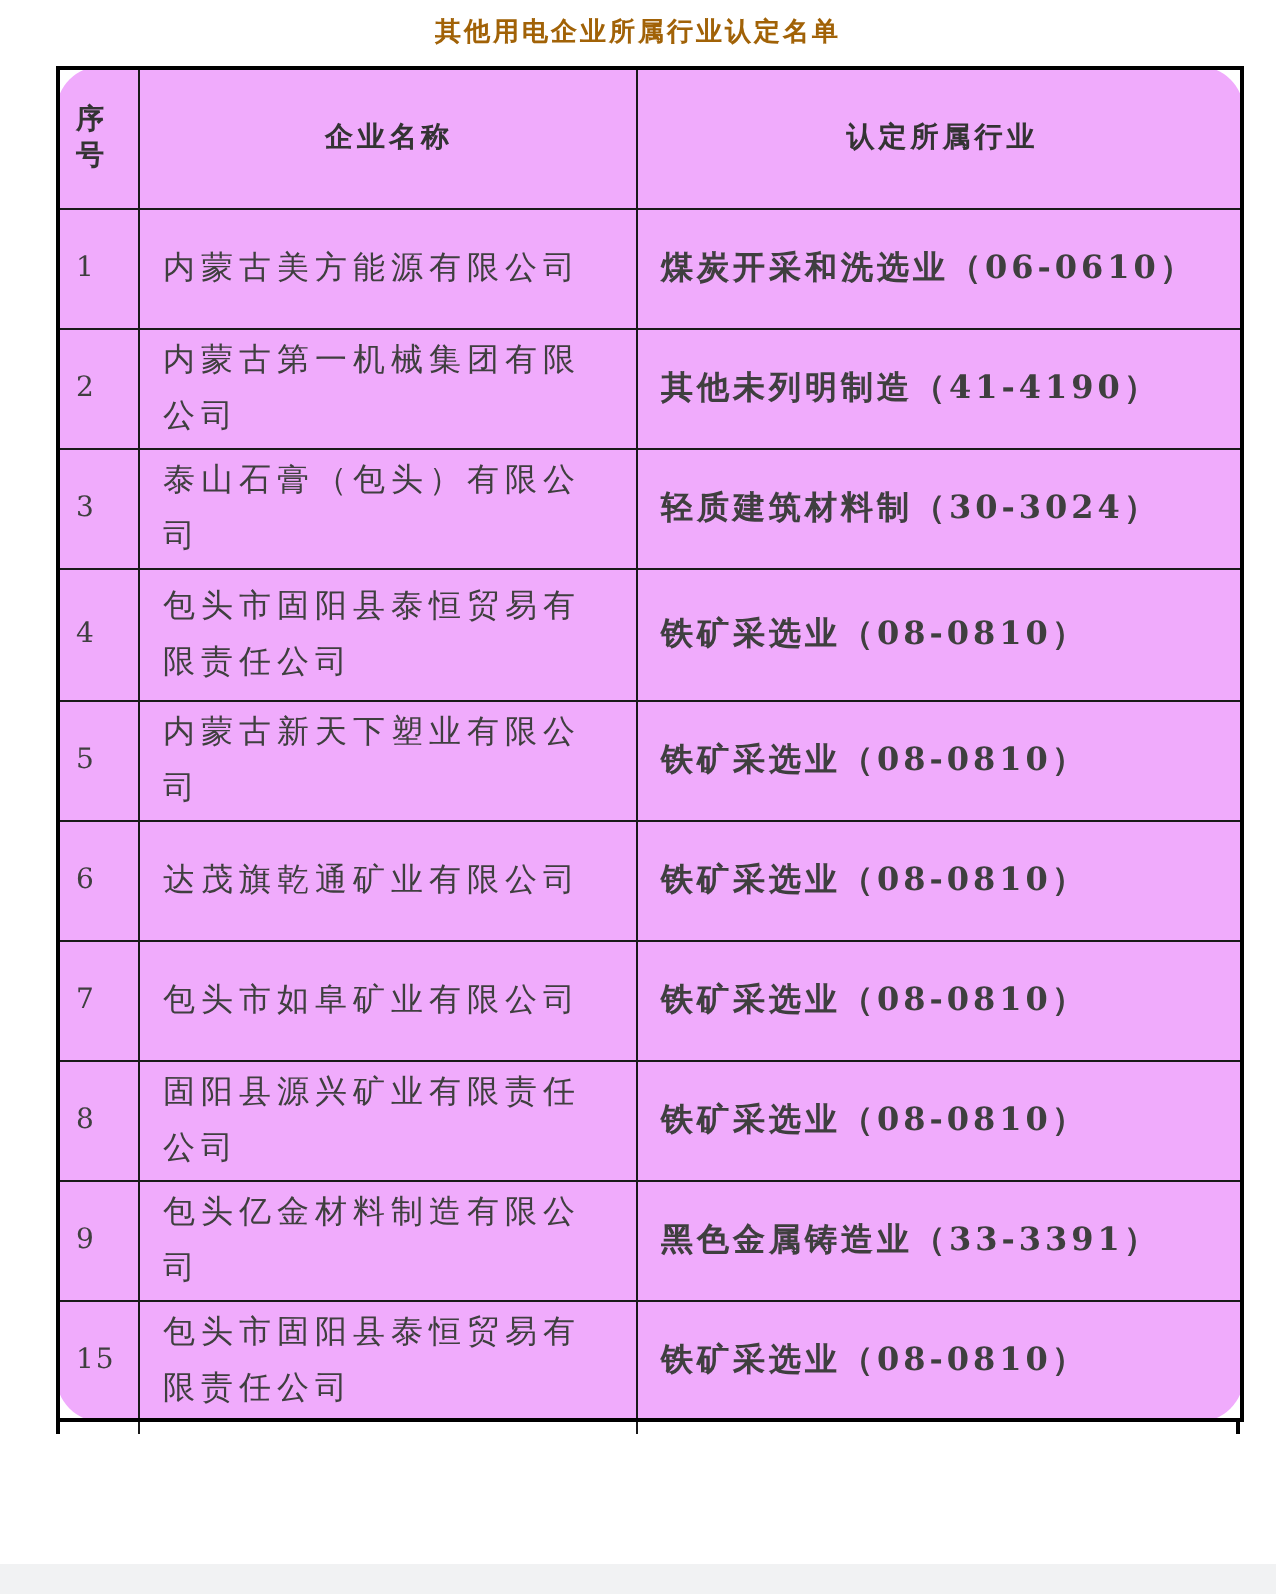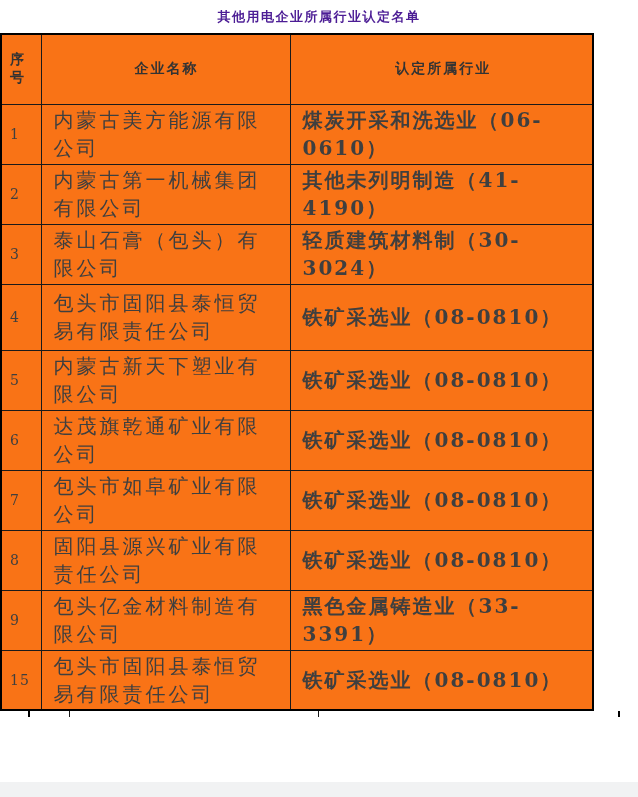--- a/index.html
+++ b/index.html
@@ -14,31 +14,33 @@
     background: #ffffff;
     overflow: hidden;
     font-family: "DejaVu Sans", "Liberation Sans", sans-serif;
   }
   .doc-title {
     padding-top: 8px;
     width: 100%;
     text-align: center;
     font-size: 13px;
     font-weight: 600;
-    color: #4c1d95;
+    color: #a16207;
     letter-spacing: 1.5px;
     height: 17px;
     line-height: 17px;
     margin-bottom: 8px;
   }
   table.doc-table {
     border-collapse: collapse;
     table-layout: fixed;
+    margin-left: 28px;
     width: 592px;
-    background: #f97316;
+    background: #f0abfc;
+    border-radius: 23px;
   }
   table.doc-table th,
   table.doc-table td {
     border: 1px solid #1a1a1a;
     vertical-align: middle;
     overflow: hidden;
   }
   table.doc-table {
     border: 2px solid #000000;
   }
@@ -60,21 +62,21 @@
     text-align: center;
   }
   th.col-company, td.col-company {
     padding: 0 10px 0 12px;
   }
   th.col-industry, td.col-industry {
     padding: 0 8px 0 12px;
   }
   td {
     font-family: "DejaVu Serif", "Liberation Serif", serif;
-    font-size: 20px;
+    font-size: 16px;
     color: #3f3f3f;
     line-height: 28px;
   }
   td.col-no {
     letter-spacing: 1px;
     font-size: 14px;
   }
   td.col-company {
     letter-spacing: 3px;
   }

